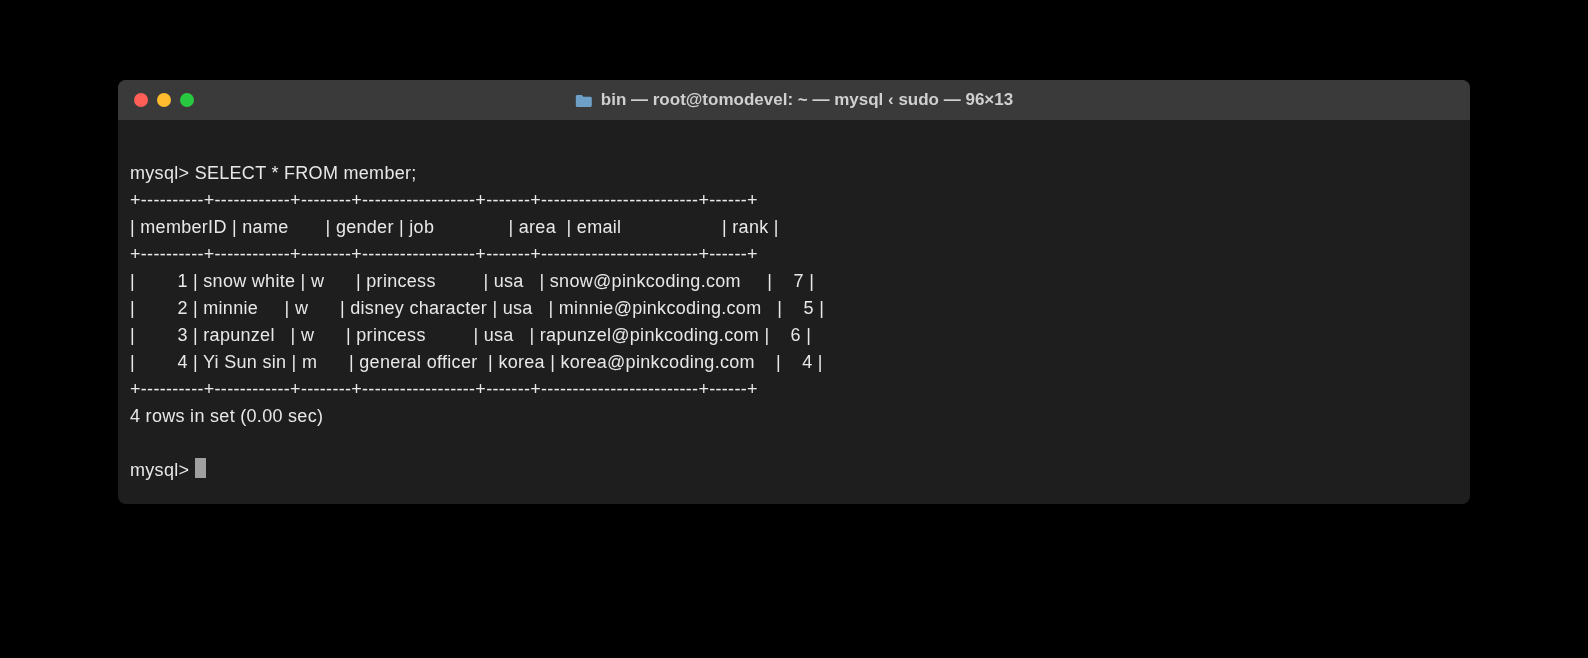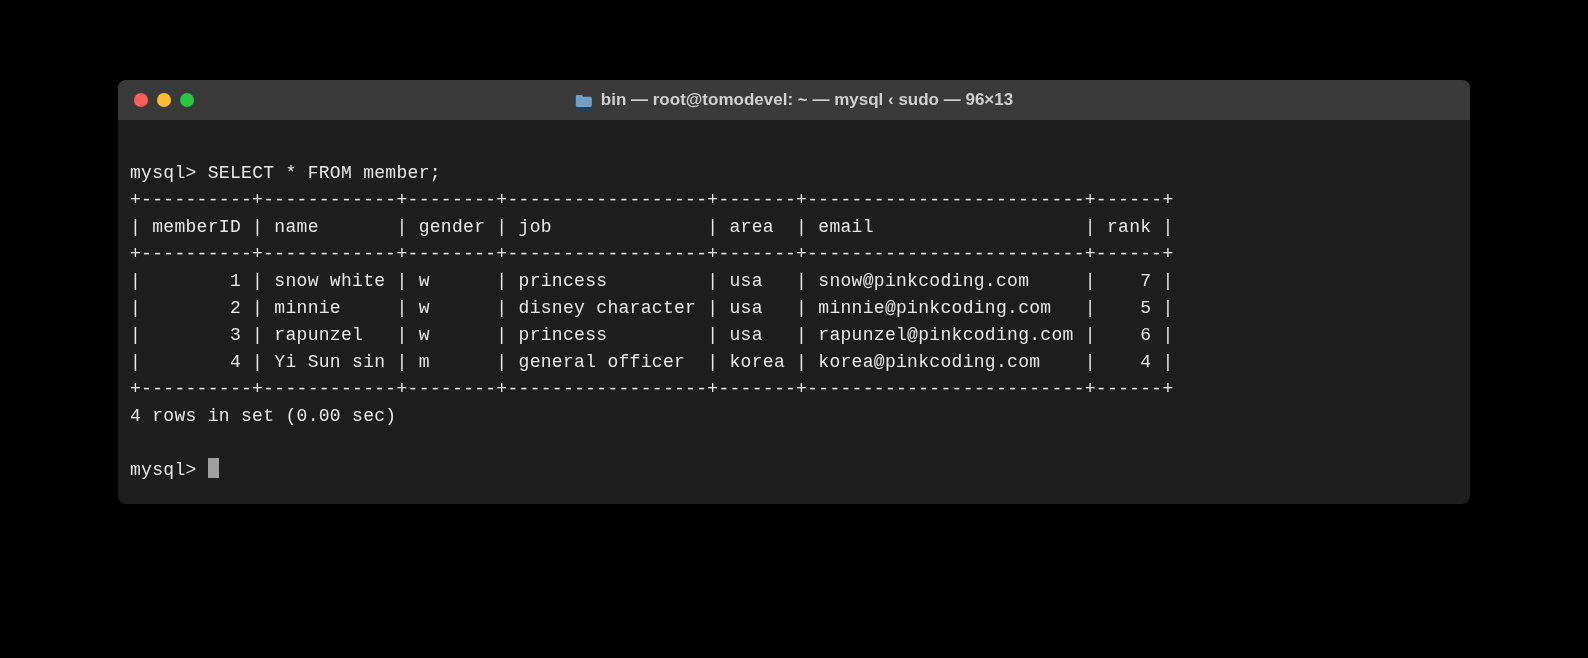--- a/index.html
+++ b/index.html
@@ -61,21 +61,21 @@
       width: 18px;
       height: 14px;
       display: inline-block;
     }
     .terminal-body {
       padding: 40px 12px 20px 12px;
       color: #e8e8e8;
       font-size: 18px;
       line-height: 1.5;
       white-space: pre;
-      font-family: Liberation Mono, monospace;
+      font-family: Liberation Sans, sans-serif;
       letter-spacing: 0.3px;
     }
     .cursor {
       display: inline-block;
       width: 11px;
       height: 20px;
       background: #a0a0a0;
       vertical-align: text-bottom;
       margin-bottom: 2px;
     }

